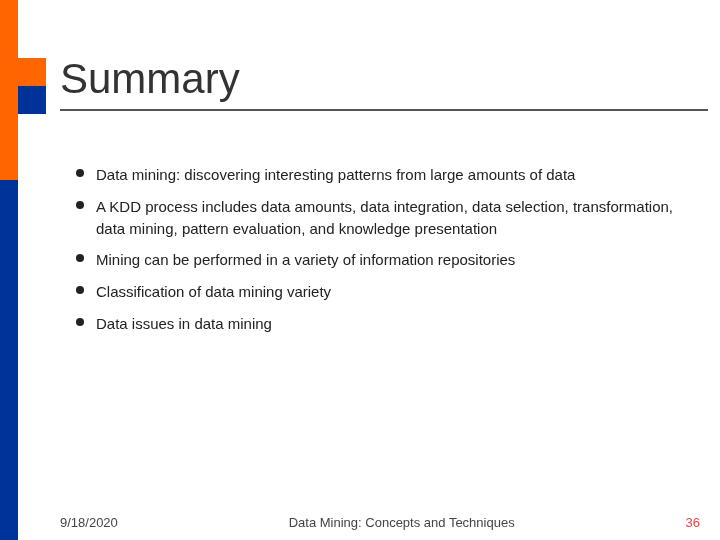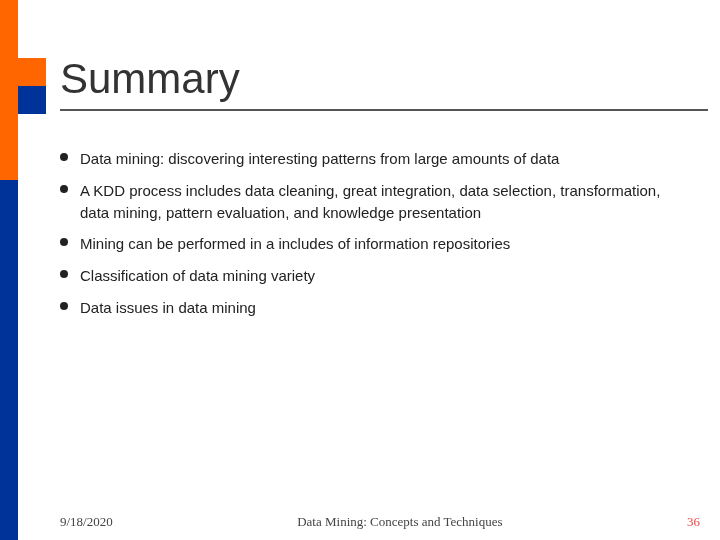--- a/index.html
+++ b/index.html
@@ -96,21 +96,21 @@
       position: absolute;
       left: 60px;
       top: 148px;
       right: 30px;
       bottom: 50px;
     }
 
     .bullet-list {
       list-style: none;
       padding: 0;
-      margin: 0;
+      margin: 16px;
     }
 
     .bullet-item {
       display: flex;
       align-items: flex-start;
       margin-bottom: 10px;
       font-size: 15px;
       line-height: 1.45;
       color: #222222;
       font-family: Arial, sans-serif;
@@ -134,21 +134,21 @@
     .footer {
       position: absolute;
       bottom: 10px;
       left: 60px;
       right: 20px;
       display: flex;
       justify-content: space-between;
       align-items: flex-end;
       font-size: 13px;
       color: #444444;
-      font-family: Liberation Serif, serif;
+      font-family: Liberation Sans, sans-serif;
     }
 
     .footer-date {
       color: #444444;
     }
 
     .footer-title {
       color: #444444;
     }
 
@@ -177,25 +177,25 @@
   </div>
 
   <div class="content">
     <ul class="bullet-list">
     <li class="bullet-item">
           <div class="bullet-dot"></div>
           <span class="bullet-text">Data mining: discovering interesting patterns from large amounts of data</span>
         </li>
         <li class="bullet-item">
           <div class="bullet-dot"></div>
-          <span class="bullet-text">A KDD process includes data cleaning, great integration, data selection, transformation, data mining, pattern evaluation, and knowledge presentation</span>
-        </li>
-        <li class="bullet-item">
-          <div class="bullet-dot"></div>
-          <span class="bullet-text">Mining can be performed in a includes of information repositories</span>
+          <span class="bullet-text">A KDD process includes data amounts, data integration, data selection, transformation, data mining, pattern evaluation, and knowledge presentation</span>
+        </li>
+        <li class="bullet-item">
+          <div class="bullet-dot"></div>
+          <span class="bullet-text">Mining can be performed in a variety of information repositories</span>
         </li>
         <li class="bullet-item">
           <div class="bullet-dot"></div>
           <span class="bullet-text">Classification of data mining variety</span>
         </li>
         <li class="bullet-item">
           <div class="bullet-dot"></div>
           <span class="bullet-text">Data issues in data mining</span>
         </li>
       </ul>

